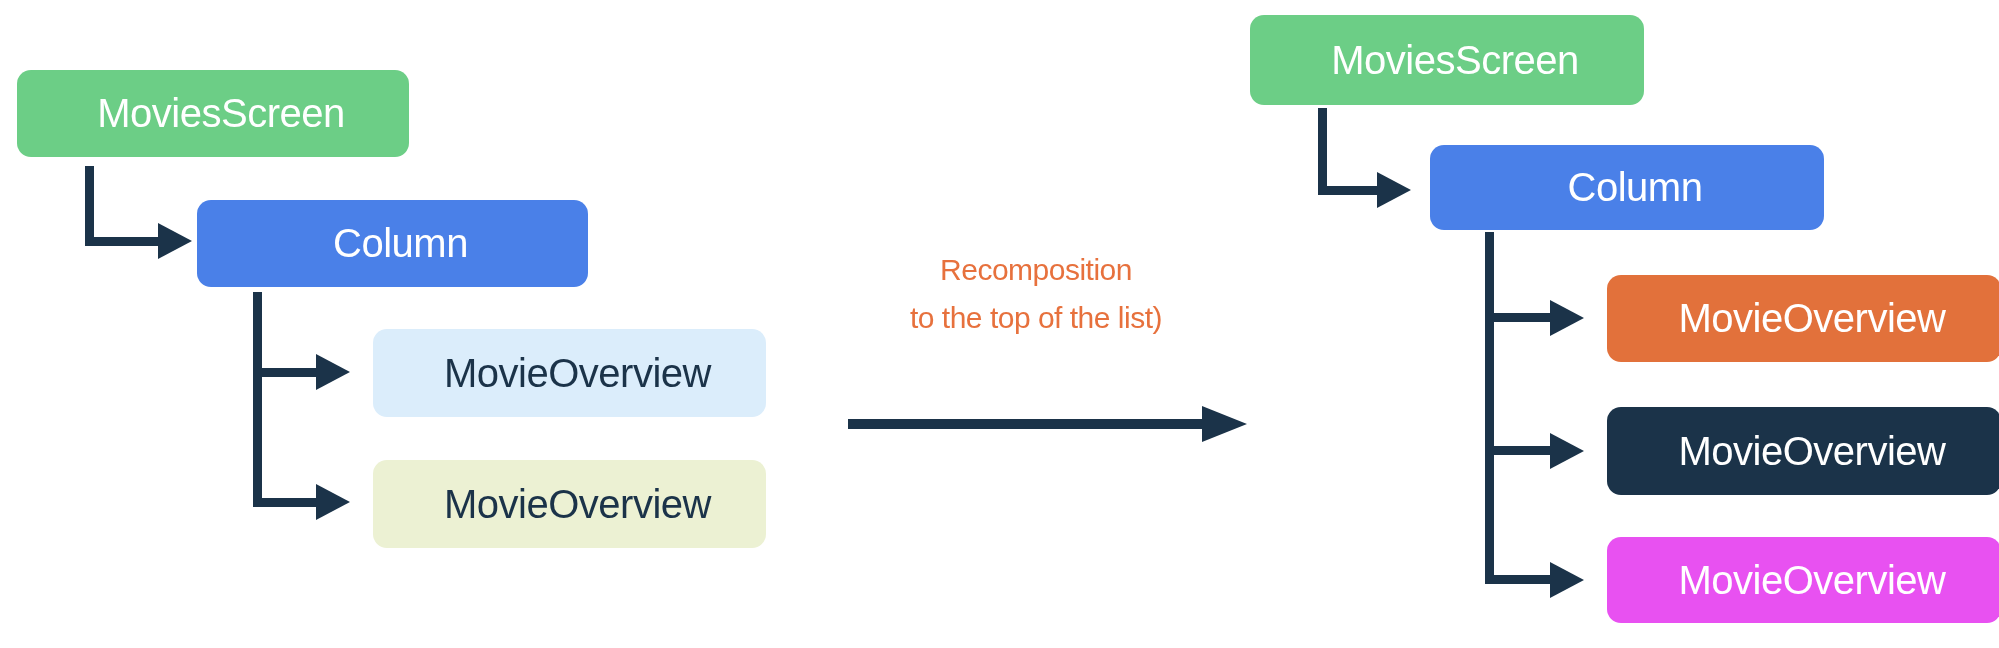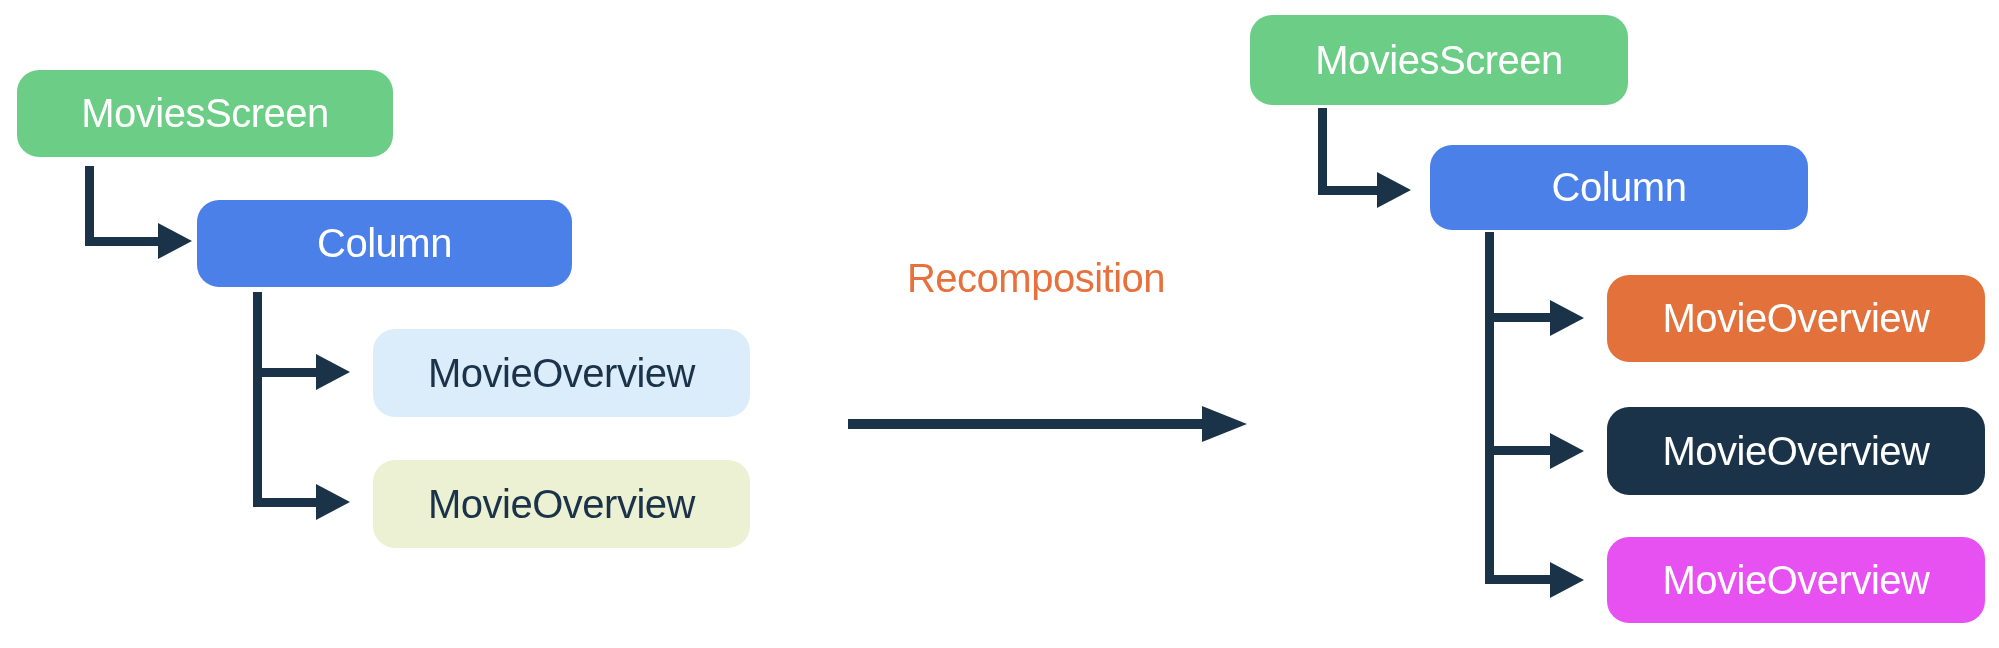--- a/index.html
+++ b/index.html
@@ -6,49 +6,50 @@
   .canvas {
     position: relative;
     width: 1999px;
     height: 648px;
     background: #ffffff;
     font-family: "Liberation Sans", "DejaVu Sans", sans-serif;
     overflow: hidden;
   }
   .node {
     position: absolute;
-    border-radius: 22px;
+    border-radius: 14px;
     display: flex;
     align-items: center;
     justify-content: center;
     font-size: 40px;
     font-weight: 400;
     letter-spacing: -0.5px;
     white-space: nowrap;
+    padding-left: 16px;
   }
   .seg { position: absolute; background: #1B3349; }
   .ahead {
     position: absolute;
     width: 0; height: 0;
     border-top: 18px solid transparent;
     border-bottom: 18px solid transparent;
     border-left: 34px solid #1B3349;
   }
   .ahead-big {
     position: absolute;
     width: 0; height: 0;
     border-top: 18px solid transparent;
     border-bottom: 18px solid transparent;
     border-left: 45px solid #1B3349;
   }
   .annotation {
     position: absolute;
-    left: 836px; top: 254px; width: 400px;
+    left: 836px; top: 246px; width: 400px;
     text-align: center;
-    font-size: 40px;
+    font-size: 30px;
     font-weight: 500;
     line-height: 48px;
     letter-spacing: -0.5px;
   }
   .annotation div { white-space: nowrap; }
 
   
   #l-root   { left: 17px;  top: 70px;  width: 376px; height: 87px; }
   #l-c1v    { left: 85px;  top: 166px; width: 9px;   height: 80px; }
   #l-c1h    { left: 85px;  top: 237px; width: 77px;  height: 9px;  }
@@ -100,20 +101,21 @@
   <div class="seg" id="l-b1h"></div>
   <div class="ahead" id="l-b1a"></div>
   <div class="seg" id="l-b2h"></div>
   <div class="ahead" id="l-b2a"></div>
 
   <div class="node" id="l-mo1" style="background-color: rgb(219, 237, 251); color: rgb(27, 51, 73);">MovieOverview</div>
   <div class="node" id="l-mo2" style="background-color: rgb(236, 241, 211); color: rgb(27, 51, 73);">MovieOverview</div>
 
   <div class="annotation" style="color: rgb(231, 113, 61);">
     <div>Recomposition</div>
+    <div>to the top of the list)</div>
   </div>
   <div class="seg" id="c-shaft"></div>
   <div class="ahead-big" id="c-head"></div>
 
   <div class="node" id="r-root" style="background-color: rgb(108, 206, 134); color: rgb(255, 255, 255);">MoviesScreen</div>
 
   <div class="seg" id="r-c1v"></div>
   <div class="seg" id="r-c1h"></div>
   <div class="ahead" id="r-c1a"></div>
 

